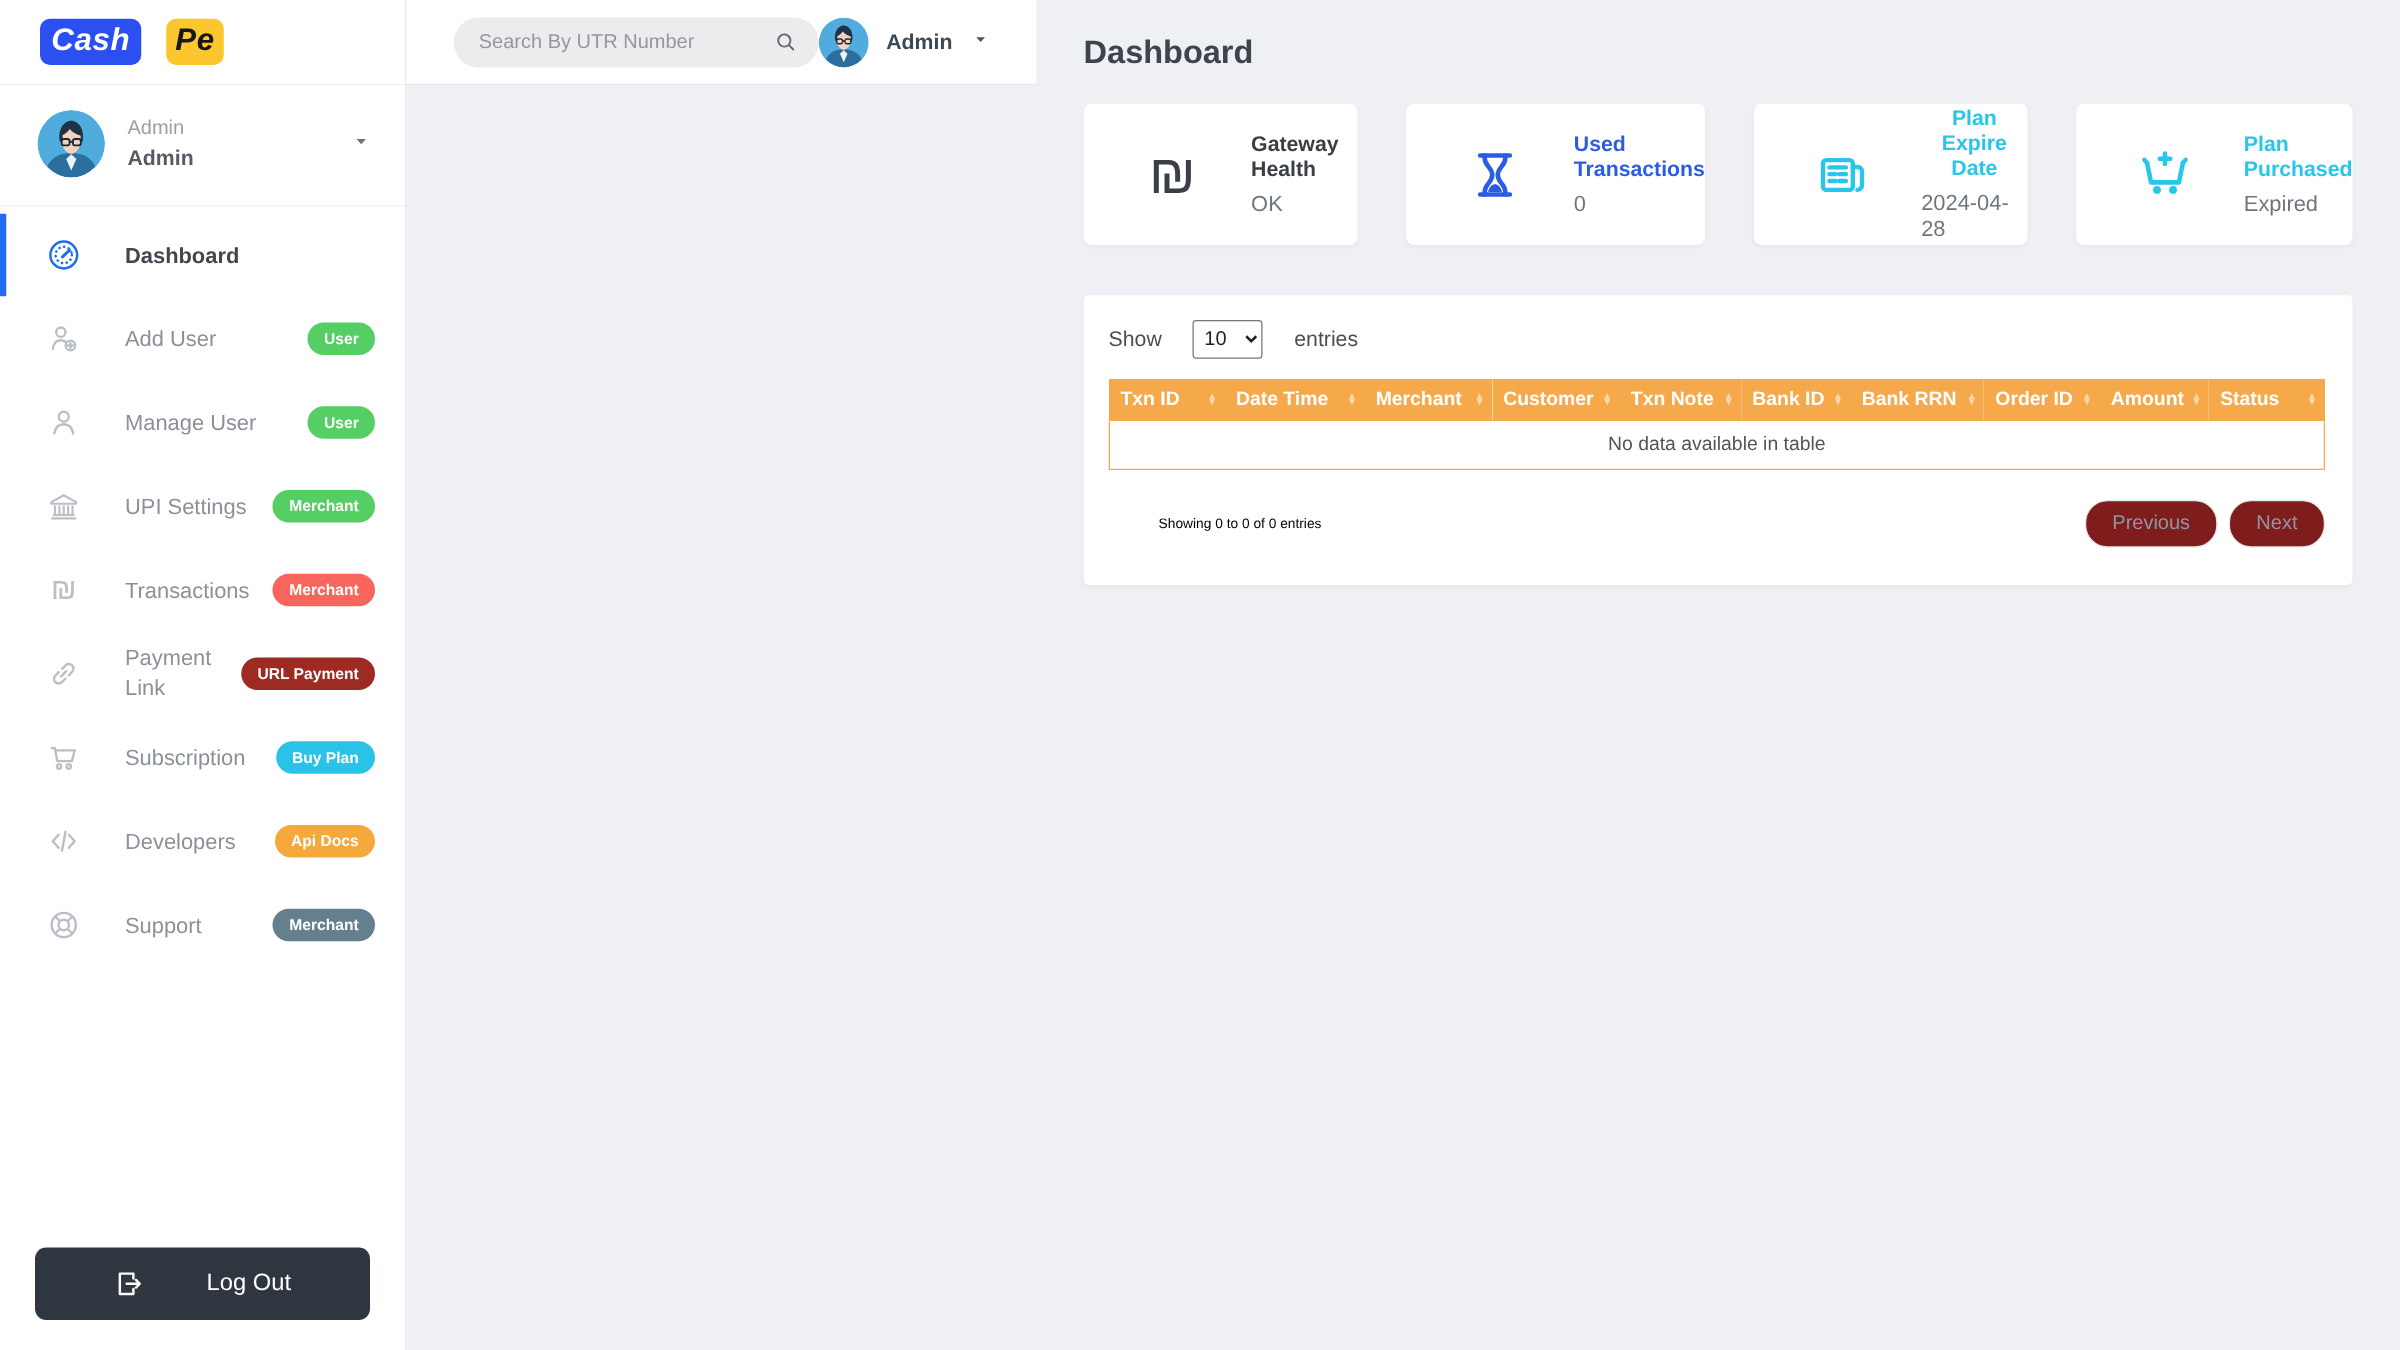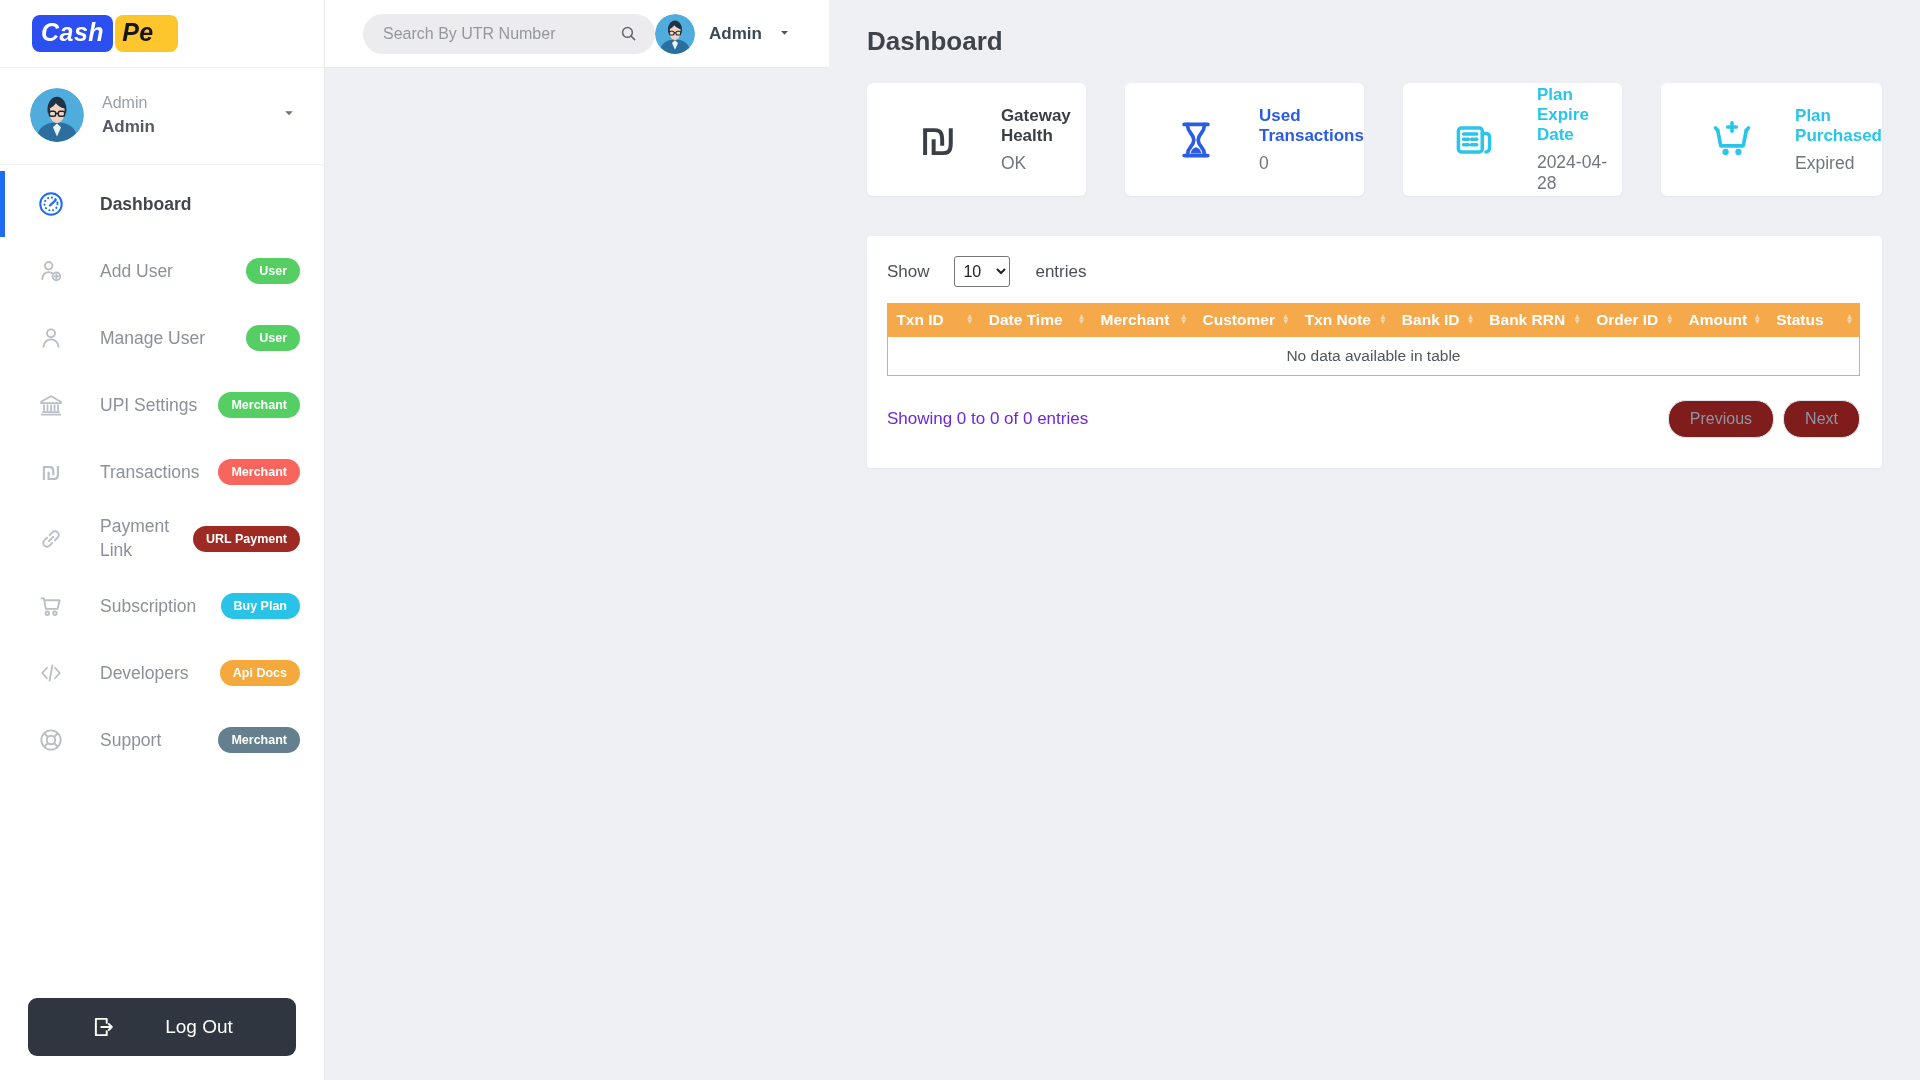--- a/index.html
+++ b/index.html
@@ -19,21 +19,21 @@
     border-right:1px solid #e8eaee; display:flex; flex-direction:column;
   }
   .logo-row { height:68px; display:flex; align-items:center; padding-left:32px; border-bottom:1px solid #eef0f3; }
   .logo { display:flex; cursor:pointer; }
   .logo-cash {
     background:#2b4ff0; color:#fff; font-weight:800; font-style:italic;
     font-size:25px; padding:3px 9px 5px 9px; border-radius:8px; letter-spacing:.5px;
   }
   .logo-pe {
     background:#fdc62c; color:#15151a; font-weight:800; font-style:italic;
-    font-size:25px; padding:3px 24px 5px 7px; border-radius:8px; margin-left:2px; letter-spacing:.5px;
+    font-size:25px; padding:3px 7px 5px 7px; border-radius:8px; margin-left:20px; letter-spacing:.5px;
   }
   .profile {
     display:flex; align-items:center; padding:20px 28px 22px 30px;
     border-bottom:1px solid #eef0f3; cursor:pointer; position:relative;
   }
   .avatar { border-radius:50%; overflow:hidden; flex:none; display:block; }
   .avatar.big { width:54px; height:54px; }
   .avatar.small { width:40px; height:40px; }
   .profile-names { margin-left:18px; }
   .profile-name-top { font-size:16px; color:#9aa0a8; margin-bottom:5px; }
@@ -125,21 +125,21 @@
     background:var(--orange); color:#fff; font-size:15.5px; font-weight:700; text-align:left;
     padding:8px 20px 8px 9px; position:relative; cursor:pointer; white-space:nowrap;
   }
   .sort { position:absolute; right:6px; top:50%; transform:translateY(-50%); display:flex; flex-direction:column; line-height:.62; }
   .sort span { font-size:8px; color:rgba(255,255,255,.55); }
   table.dt td.empty-cell {
     border:1px solid var(--orange); border-top:none; text-align:center;
     font-size:15.5px; color:#4f555c; padding:10px 6px;
   }
   .panel-footer { display:flex; align-items:center; justify-content:space-between; margin-top:24px; }
-  .summary { font-size:17px; color:#6d28d9; }
+  .summary { font-size:11px; color:#000000;margin-left:40px; }
   .pager { display:flex; gap:9px; }
   .pager button {
     background:#7f1d1d; border:1px solid #e2e6ea; border-radius:18px; color:#8d96a2;
     font-size:16px; font-family:inherit; padding:9px 21px; cursor:pointer;
   }
 </style>
 </head>
 <body style="--orange: #f5a94b;">
 
 <svg width="0" height="0" style="position:absolute">
@@ -360,21 +360,21 @@
 
         <div class="card">
           <span class="c-icon" style="color: rgb(41, 197, 234);">
             <svg viewBox="0 0 24 24" fill="none" stroke="currentColor" stroke-width="1.9" stroke-linecap="round" stroke-linejoin="round">
               <rect x="3.5" y="5.5" width="13" height="13" rx="1.5"></rect>
               <path d="M16.5 8.5h2.2a1.8 1.8 0 0 1 1.8 1.8v6.2a2 2 0 0 1-2 2"></path>
               <path d="M6.3 8.7h7.2M6.3 11.6h2.6M10.6 11.6h2.9M6.3 14.6h2.6M10.6 14.6h2.9"></path>
             </svg>
           </span>
           <div class="c-body">
-            <div class="c-title" style="color: rgb(41, 197, 234);">Plan Expire Date</div>
+            <div class="c-title" style="color: rgb(41, 197, 234); text-align: center;">Plan Expire Date</div>
             <div class="c-value">2024-04-28</div>
           </div>
         </div>
 
         <div class="card">
           <span class="c-icon" style="color: rgb(41, 197, 234);">
             <svg viewBox="0 0 24 24" fill="none" stroke="currentColor" stroke-width="2" stroke-linecap="round" stroke-linejoin="round">
               <path d="M4.2 6.8l1.7 8.4h12.2l1.7-8.4"></path>
               <path d="M4.2 6.8 3 5.4M19.8 6.8 21 5.4"></path>
               <path d="M12 2.6v4.6M9.7 4.9h4.6"></path>

